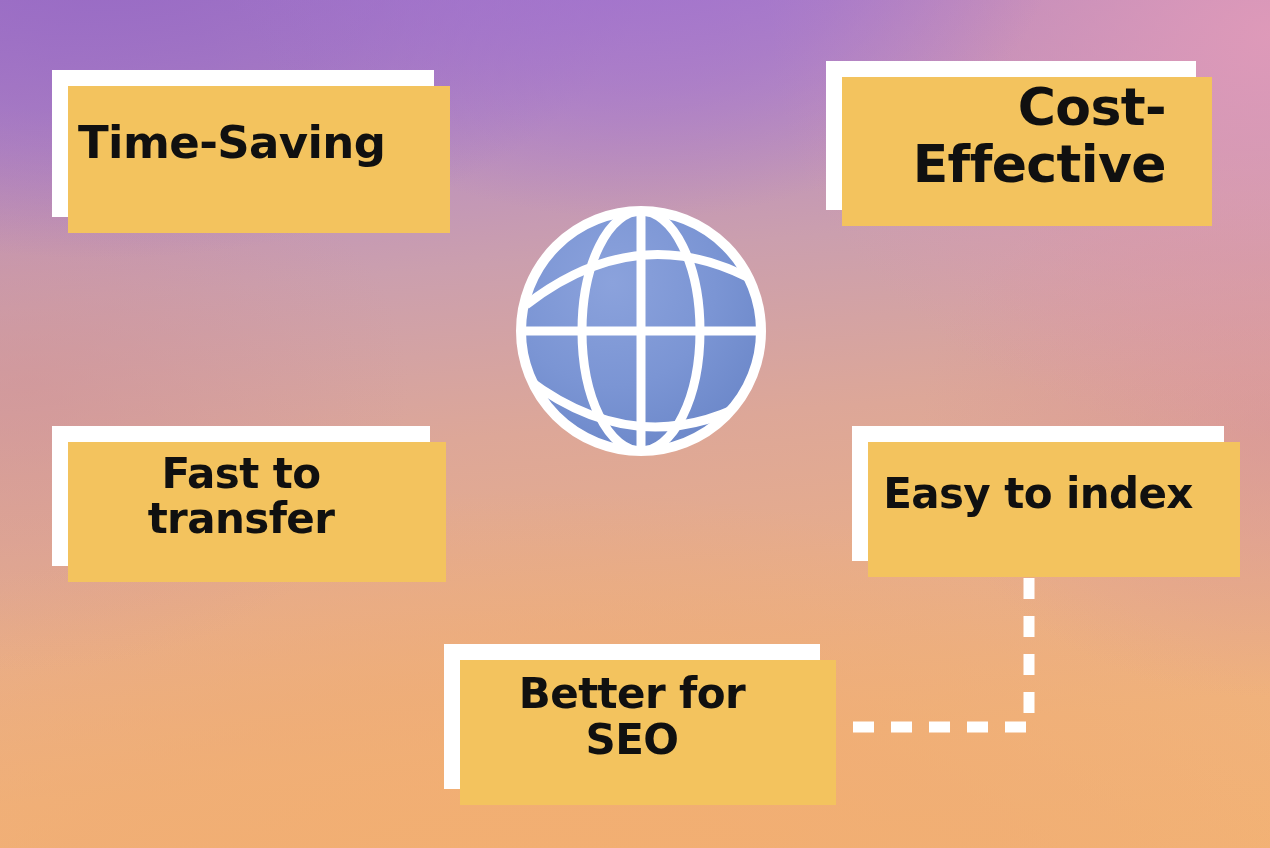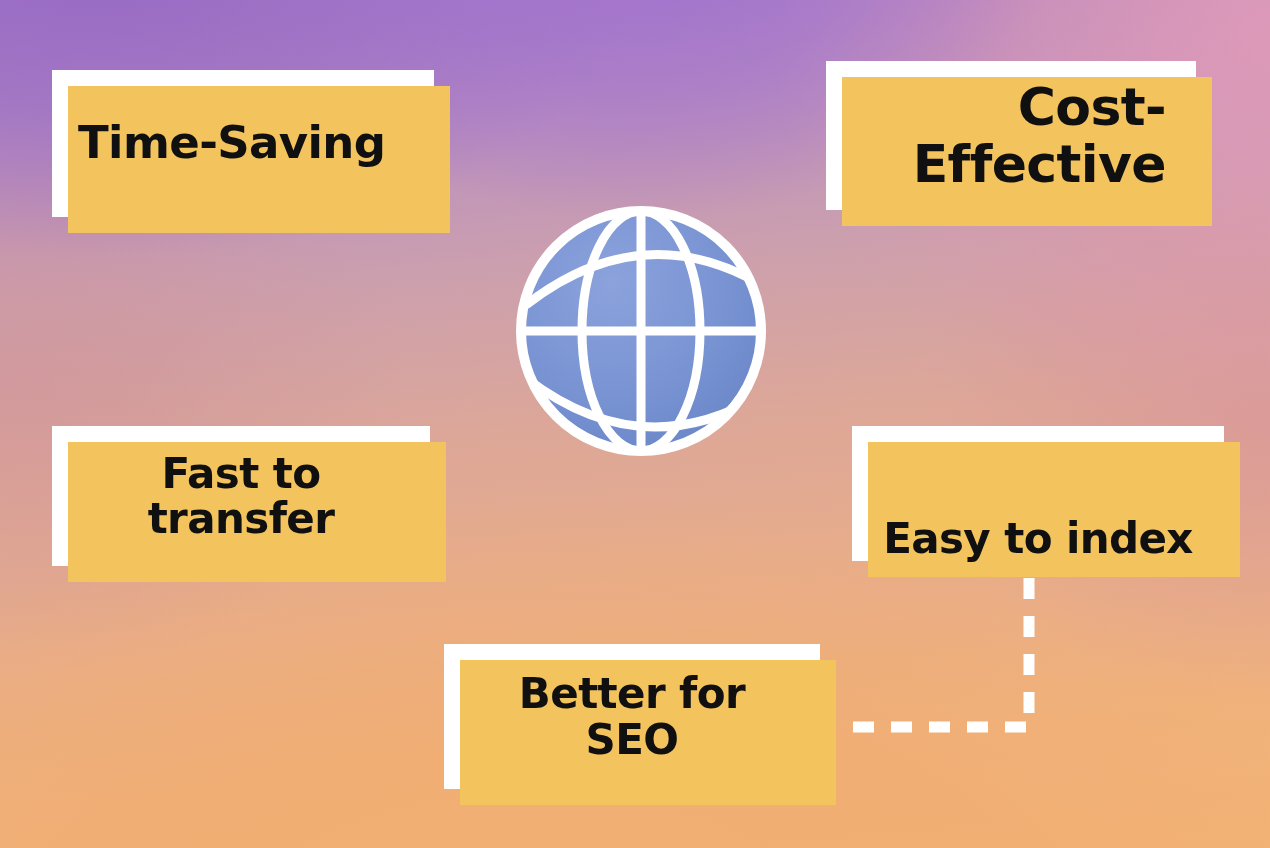--- a/index.html
+++ b/index.html
@@ -202,21 +202,21 @@
   <div class="card" id="card-cost-effective" style="--shadow: #f3c35e; background: rgb(255, 255, 255);">
     <div class="card-text" style="color: rgb(16, 16, 16);">Cost-
 Effective</div>
   </div>
 
   <div class="card" id="card-fast-transfer" style="--shadow: #f3c35e; background: rgb(255, 255, 255);">
     <div class="card-text" style="color: rgb(16, 16, 16);">Fast to
 transfer</div>
   </div>
 
-  <div class="card" id="card-easy-index" style="--shadow: #f3c35e; background: rgb(255, 255, 255); align-items: flex-end;">
+  <div class="card" id="card-easy-index" style="--shadow: #f3c35e; background: rgb(255, 255, 255);">
     <div class="card-text" style="color: rgb(16, 16, 16);">Easy to index</div>
   </div>
 
   <div class="card" id="card-better-seo" style="--shadow: #f3c35e; background: rgb(255, 255, 255);">
     <div class="card-text" style="color: rgb(16, 16, 16);">Better for
 SEO</div>
   </div>
 
 </div>
 

